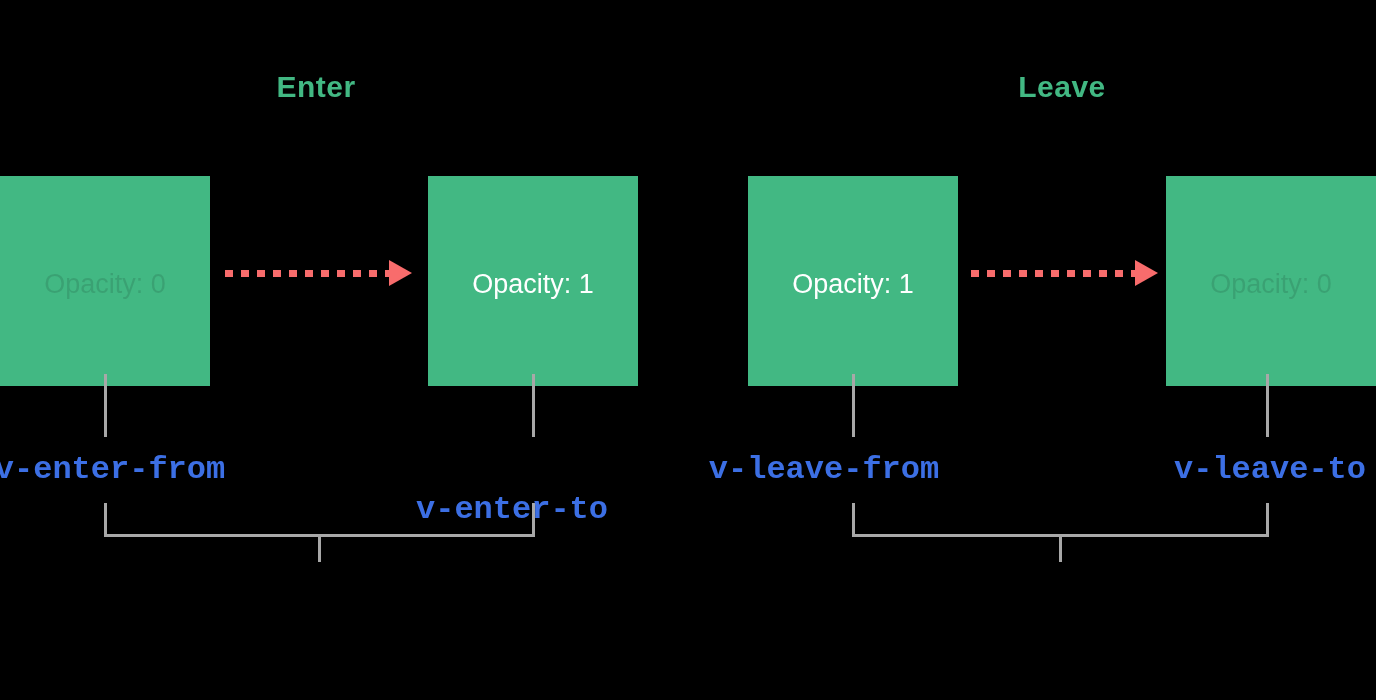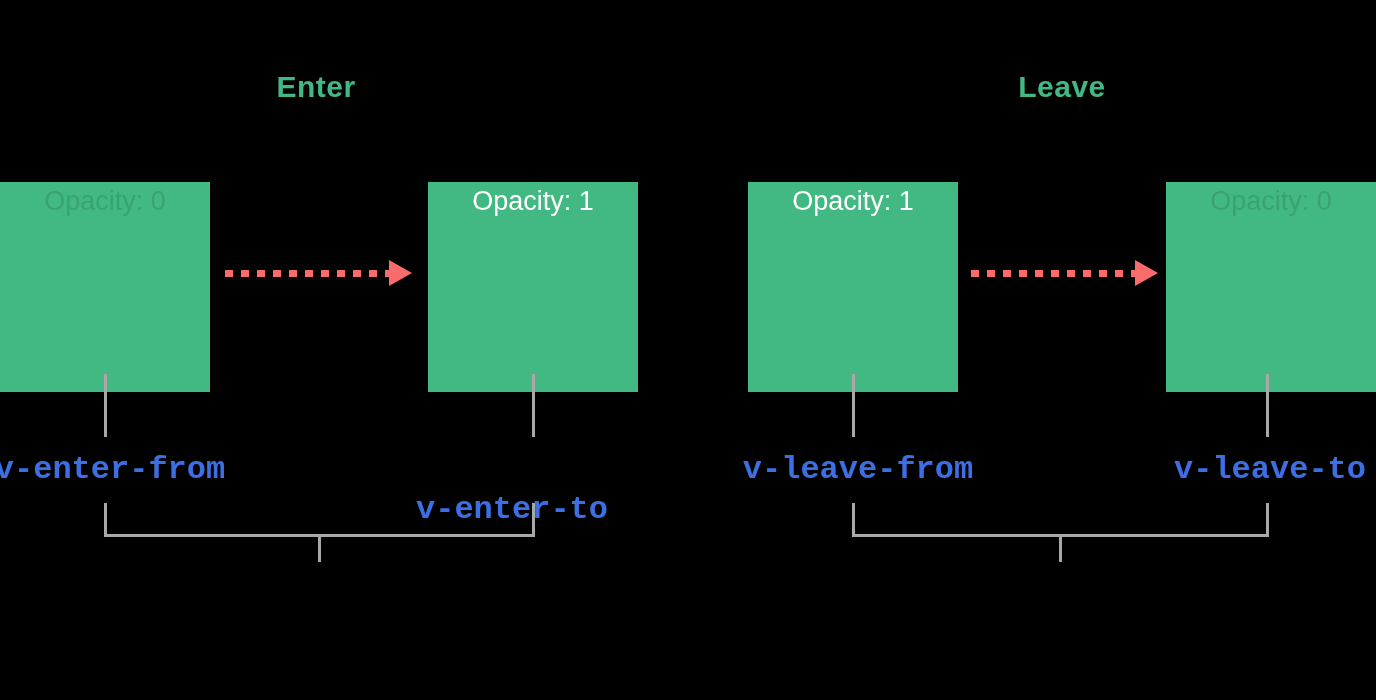--- a/index.html
+++ b/index.html
@@ -6,23 +6,23 @@
   .canvas{
     position:relative;width:1376px;height:648px;background:var(--background,#000);
     overflow:hidden;font-family:"Liberation Sans",sans-serif;
   }
   .title{
     position:absolute;top:72px;transform:translateX(-50%);
     font-size:30px;font-weight:bold;color:var(--green,#42b883);line-height:1;
     letter-spacing:.5px;
   }
   .box{
-    position:absolute;top:182px;width:210px;height:210px;
+    position:absolute;top:176px;width:210px;height:210px;
     background:var(--green,#42b883);
-    display:flex;justify-content:center;
+    display:flex;align-items:center;justify-content:center;
   }
   .box-label{font-size:27px;color:#fff;line-height:1;padding-top:6px;}
   .box-label.faint{color:var(--faint_label,rgba(0,0,0,.12));}
   .dash-line{
     position:absolute;top:270px;height:7px;width:167px;
     background:repeating-linear-gradient(90deg,
       var(--red,#f86c6c) 0,var(--red,#f86c6c) 8px,
       transparent 8px,transparent 16px);
   }
   .arrow-head{
@@ -79,16 +79,16 @@
   <div class="vline" style="left:851.5px;top:374px;height:63px;"></div>
   <div class="vline" style="left:1265.5px;top:374px;height:63px;"></div>
   <div class="vline" style="left:851.5px;top:503px;height:34px;"></div>
   <div class="vline" style="left:1265.5px;top:503px;height:34px;"></div>
   <div class="hline" style="left:851.5px;top:534px;width:417px;"></div>
   <div class="vline" style="left:1058.5px;top:537px;height:25px;"></div>
 
   <div class="code-label row1" style="left:110px;">v-enter-from</div>
   <div class="code-label row1" style="left:512px;margin-top:40px;">v-enter-to</div>
 
-  <div class="code-label row1" style="left:858px;">v-leave-from</div>
+  <div class="code-label row1" style="left:824px;">v-leave-from</div>
   <div class="code-label row1" style="left:1270px;">v-leave-to</div>
 
 </div>
 
 </body></html>

